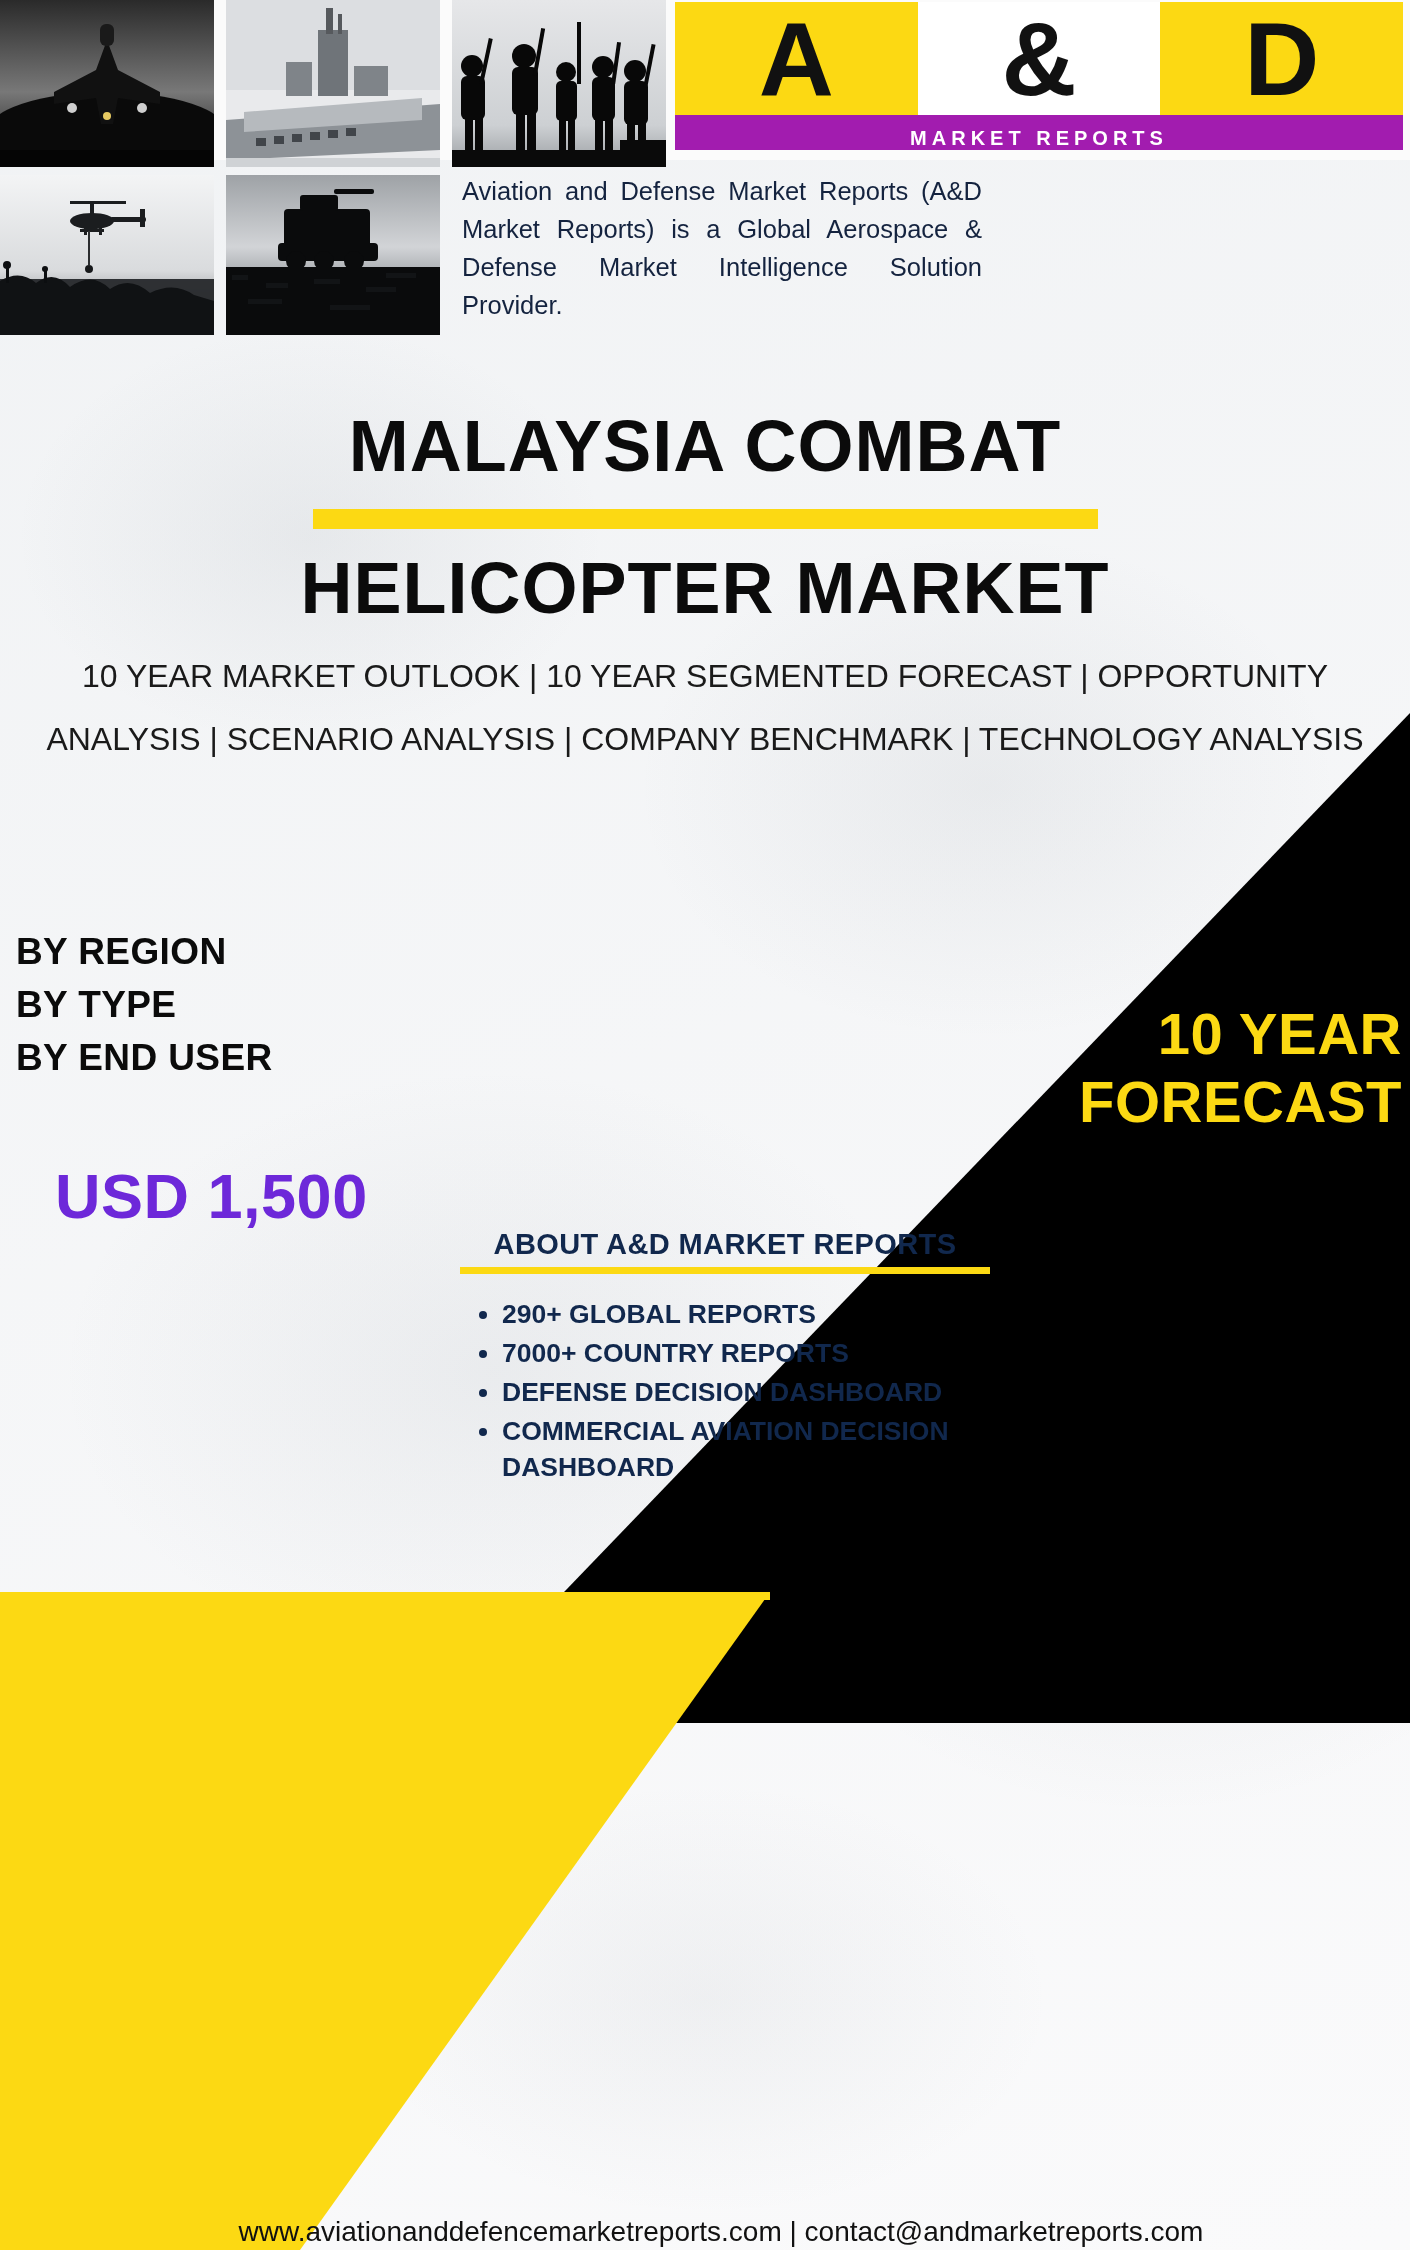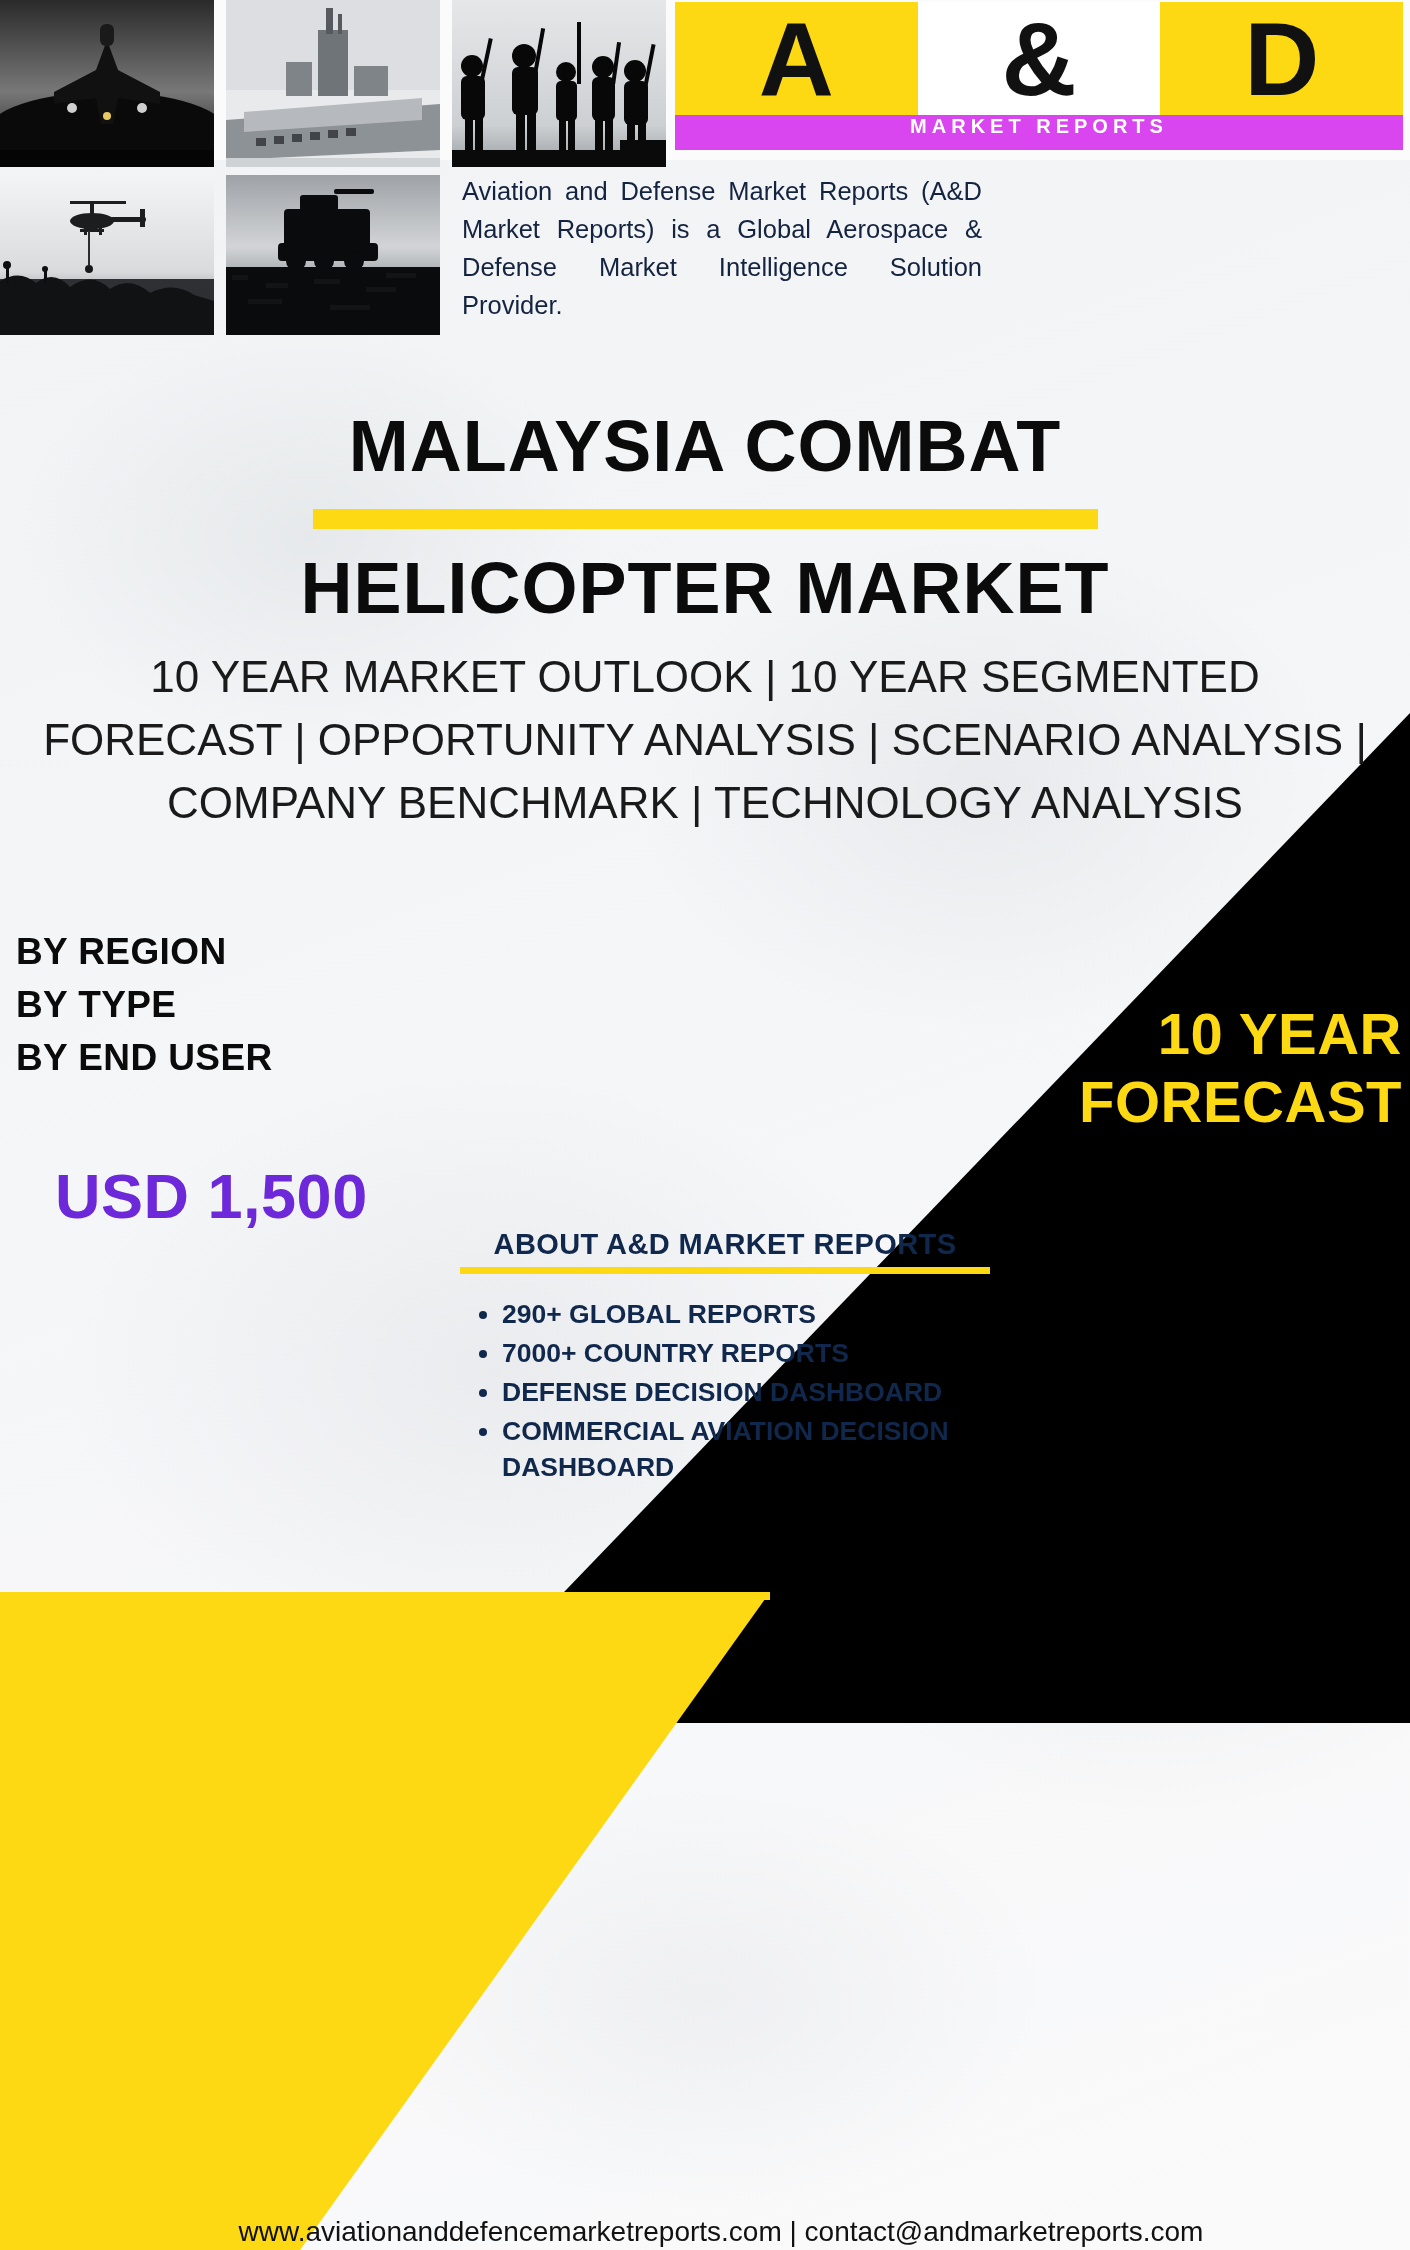--- a/index.html
+++ b/index.html
@@ -37,37 +37,37 @@
   #ph5{left:226px;top:175px;width:214px;height:160px;}
 
   
   .logo{position:absolute;left:675px;top:2px;width:728px;height:148px;z-index:4;}
   .logo-blocks{display:flex;height:113px;width:100%;}
   .lb{flex:1;display:flex;align-items:center;justify-content:center;
       font-weight:bold;font-size:104px;line-height:1;color:#111111;
       font-family:"Liberation Sans", sans-serif;}
   .lb.y{background:#FCD913;}
   .lb.w{background:#ffffff;}
-  .logo-bar{height:35px;background:#d946ef;display:flex;align-items:flex-start;justify-content:center;}
+  .logo-bar{height:35px;background:#a21caf;display:flex;align-items:flex-end;justify-content:center;}
   .logo-bar span{color:#ffffff;font-size:20px;letter-spacing:5px;font-weight:bold;}
 
   
   .intro{position:absolute;left:462px;top:172px;width:520px;z-index:4;
     color:#14233f;font-size:25.5px;line-height:38px;text-align:justify;
     font-family:"Liberation Sans", sans-serif;}
 
   
   .title-wrap{position:absolute;left:0;top:405px;width:1410px;z-index:4;text-align:center;}
   .title-line{font-size:72px;font-weight:bold;letter-spacing:1px;color:#0b0b0b;
      font-family:"Liberation Sans", sans-serif;}
   .title-rule{width:785px;height:20px;background:#FCD913;margin:22px auto 18px auto;}
 
   
   .subtitle{position:absolute;left:30px;top:645px;width:1350px;z-index:4;
-    text-align:center;color:#1a1a1a;font-size:44px;line-height:63px;
+    text-align:center;color:#1a1a1a;font-size:32px;line-height:63px;
     font-weight:300;font-family:"Liberation Sans", sans-serif;}
 
   
   .black-diag{position:absolute;left:0;top:0;width:1410px;height:2250px;z-index:2;pointer-events:none;}
 
   
   .bylist{position:absolute;left:16px;top:925px;z-index:5;}
   .bylist div{font-size:37px;font-weight:bold;color:#0b0b0b;line-height:53px;letter-spacing:.4px;}
 
   

